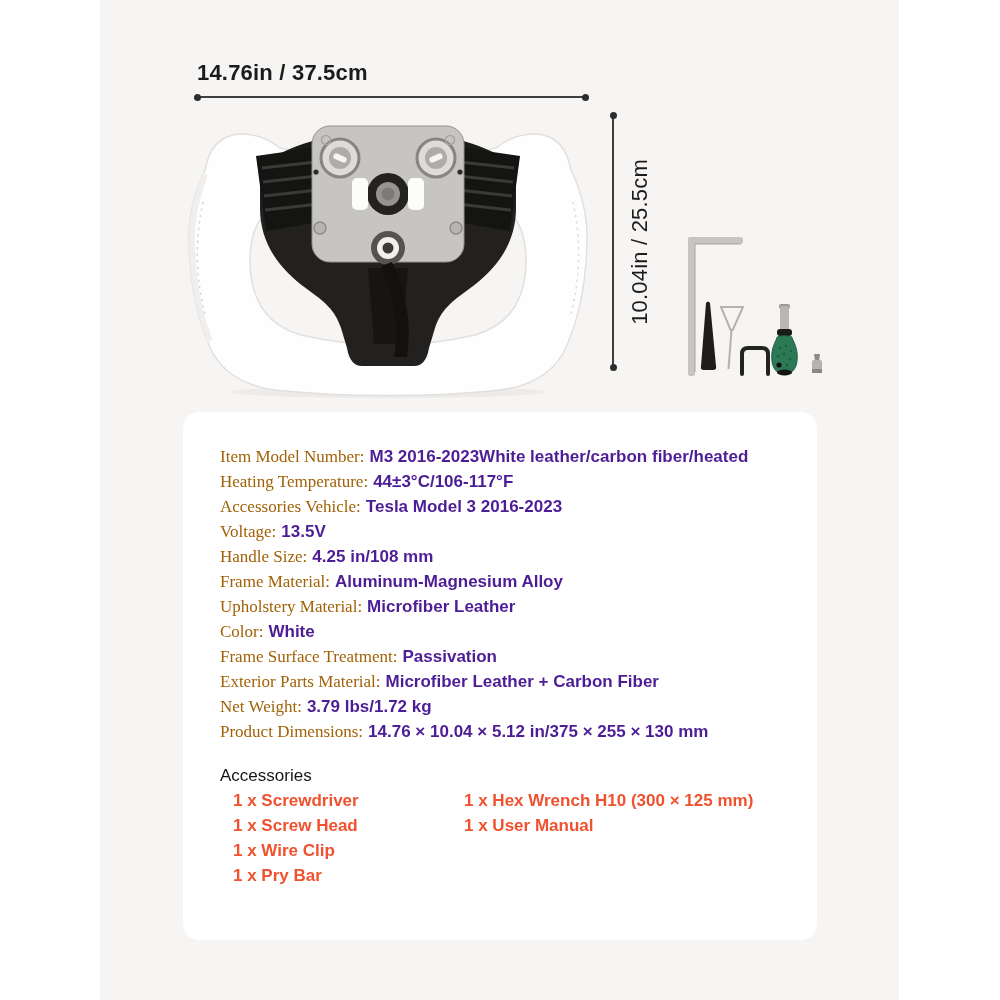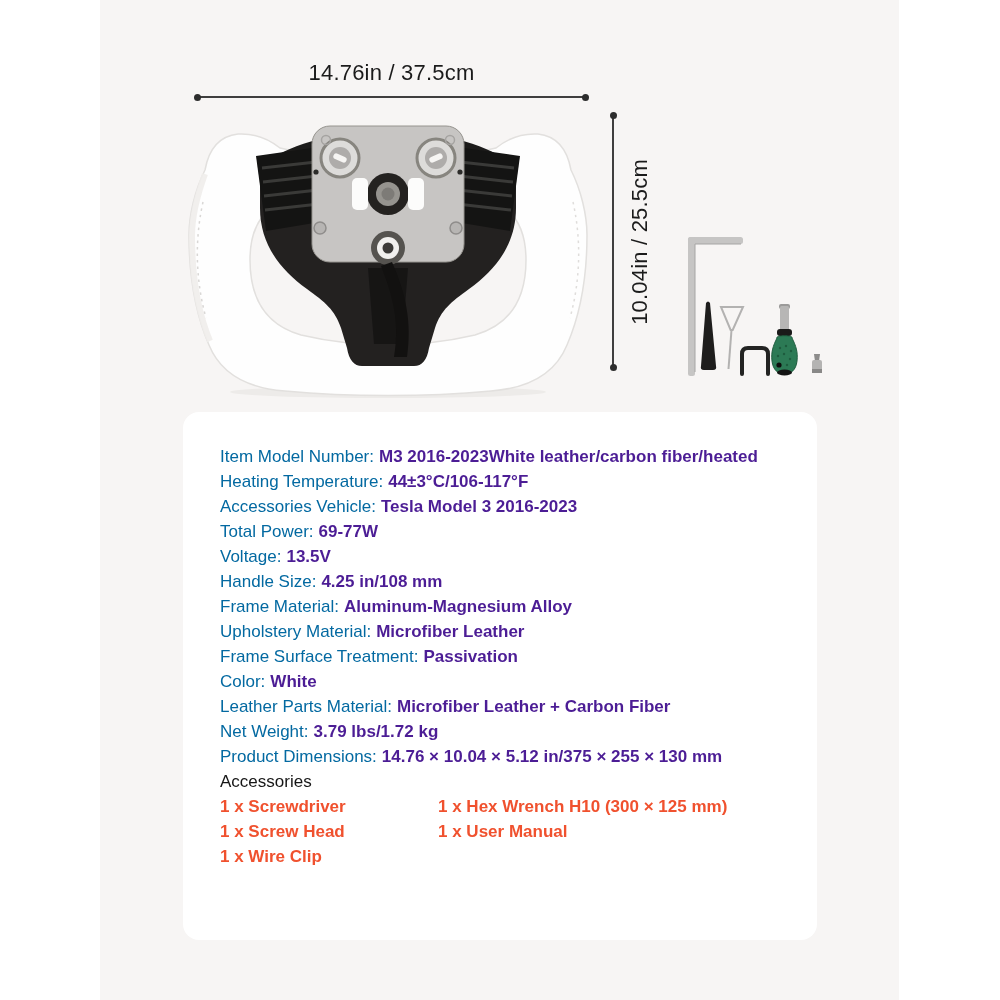--- a/index.html
+++ b/index.html
@@ -2,44 +2,44 @@
 <html><head>
 <meta charset="utf-8">
 <style>
   * { margin:0; padding:0; box-sizing:border-box; }
   html,body { width:1000px; height:1000px; background:#ffffff; overflow:hidden;
               font-family:"Liberation Sans","DejaVu Sans",sans-serif; }
   .canvas { position:relative; width:1000px; height:1000px; background:#ffffff; }
   .panel  { position:absolute; left:100px; top:0; width:799px; height:1000px; background:#f7f5f4; }
 
   
-  .dim-label-h { position:absolute; left:197px; top:60px; width:389px; text-align:center;
-                 font-size:22px; font-weight:400; color:#1b1b1b; letter-spacing:0.2px; }
+  .dim-label-h { position:absolute; left:197px; top:60px; width:389px; 
+                 font-size:22px; font-weight:700; color:#1b1b1b; letter-spacing:0.2px; }
   .dim-line-h { position:absolute; left:197px; top:96px; width:389px; height:2px; background:#3f3e3e; }
   .dim-line-v { position:absolute; left:612px; top:115px; width:2px; height:253px; background:#3f3e3e; }
   .dot { position:absolute; width:7px; height:7px; border-radius:50%; background:#2d2d2d; }
   .dot.h-l { left:-3px; top:-2.5px; } .dot.h-r { right:-3px; top:-2.5px; }
   .dot.v-t { left:-2.5px; top:-3px; } .dot.v-b { left:-2.5px; bottom:-3px; }
   .dim-label-v-wrap { position:absolute; left:620px; top:115px; width:40px; height:253px;
                       display:flex; align-items:center; justify-content:center; }
   .dim-label-v-wrap span { writing-mode:vertical-rl; transform:rotate(180deg); white-space:nowrap;
                            font-size:22px; font-weight:500; color:#1b1b1b; letter-spacing:0.2px; }
 
   .wheel-svg { position:absolute; left:180px; top:110px; width:420px; height:290px; }
   .tools-svg { position:absolute; left:680px; top:220px; width:150px; height:160px; }
 
   
   .spec-card { position:absolute; left:183px; top:412px; width:634px; height:528px;
                background:#ffffff; border-radius:16px; padding:32px 28px 0 37px; }
   .spec-row { font-size:17px; line-height:25px; color:#161616; white-space:nowrap; }
-  .spec-label { color:#0369a1; margin-right:5px; }
+  .spec-label { color:#a16207; margin-right:5px;font-family:Liberation Serif, serif; }
   .spec-value { color:#4c1d95; font-weight:700; }
-  .acc-title { font-size:17px; line-height:25px; color:#161616; }
+  .acc-title { margin-top:19px; font-size:17px; line-height:25px; color:#161616; }
   .acc-grid { display:flex; }
-  .acc-col { display:flex; flex-direction:column; }
+  .acc-col { display:flex; flex-direction:column;margin-left:13px; }
   .acc-col.c1 { width:218px; }
   .acc-item { font-size:17px; line-height:25px; color:#f0512e; font-weight:700; white-space:nowrap; }
 </style>
 </head>
 <body>
 
 <div class="canvas">
   <div class="panel"></div>
 
   <div class="dim-label-h">14.76in / 37.5cm</div>
@@ -148,38 +148,38 @@
       <rect x="132" y="140" width="10" height="13" rx="2" fill="#b4b3b2"></rect>
       <rect x="132" y="149" width="10" height="4" fill="#898887"></rect>
     </g>
   </svg>
 
   <div class="spec-card">
     <div class="spec-list">
       <div class="spec-row"><span class="spec-label">Item Model Number:</span><span class="spec-value">M3 2016-2023White leather/carbon fiber/heated</span></div>
       <div class="spec-row"><span class="spec-label">Heating Temperature:</span><span class="spec-value">44±3°C/106-117°F</span></div>
       <div class="spec-row"><span class="spec-label">Accessories Vehicle:</span><span class="spec-value">Tesla Model 3 2016-2023</span></div>
-      <div class="spec-row"><span class="spec-label">Total Power:</span><span class="spec-value">69-77W</span></div>
       <div class="spec-row"><span class="spec-label">Voltage:</span><span class="spec-value">13.5V</span></div>
       <div class="spec-row"><span class="spec-label">Handle Size:</span><span class="spec-value">4.25 in/108 mm</span></div>
       <div class="spec-row"><span class="spec-label">Frame Material:</span><span class="spec-value">Aluminum-Magnesium Alloy</span></div>
       <div class="spec-row"><span class="spec-label">Upholstery Material:</span><span class="spec-value">Microfiber Leather</span></div>
+      <div class="spec-row"><span class="spec-label">Color:</span><span class="spec-value">White</span></div>
       <div class="spec-row"><span class="spec-label">Frame Surface Treatment:</span><span class="spec-value">Passivation</span></div>
-      <div class="spec-row"><span class="spec-label">Color:</span><span class="spec-value">White</span></div>
-      <div class="spec-row"><span class="spec-label">Leather Parts Material:</span><span class="spec-value">Microfiber Leather + Carbon Fiber</span></div>
+      <div class="spec-row"><span class="spec-label">Exterior Parts Material:</span><span class="spec-value">Microfiber Leather + Carbon Fiber</span></div>
       <div class="spec-row"><span class="spec-label">Net Weight:</span><span class="spec-value">3.79 lbs/1.72 kg</span></div>
       <div class="spec-row"><span class="spec-label">Product Dimensions:</span><span class="spec-value">14.76 × 10.04 × 5.12 in/375 × 255 × 130 mm</span></div>
     </div>
 
     <div class="acc-title">Accessories</div>
     <div class="acc-grid">
       <div class="acc-col c1">
         <span class="acc-item">1 x Screwdriver</span>
         <span class="acc-item">1 x Screw Head</span>
         <span class="acc-item">1 x Wire Clip</span>
+        <span class="acc-item">1 x Pry Bar</span>
       </div>
       <div class="acc-col c2">
         <span class="acc-item">1 x Hex Wrench H10 (300 × 125 mm)</span>
         <span class="acc-item">1 x User Manual</span>
       </div>
     </div>
   </div>
 </div>
 
 </body></html>

